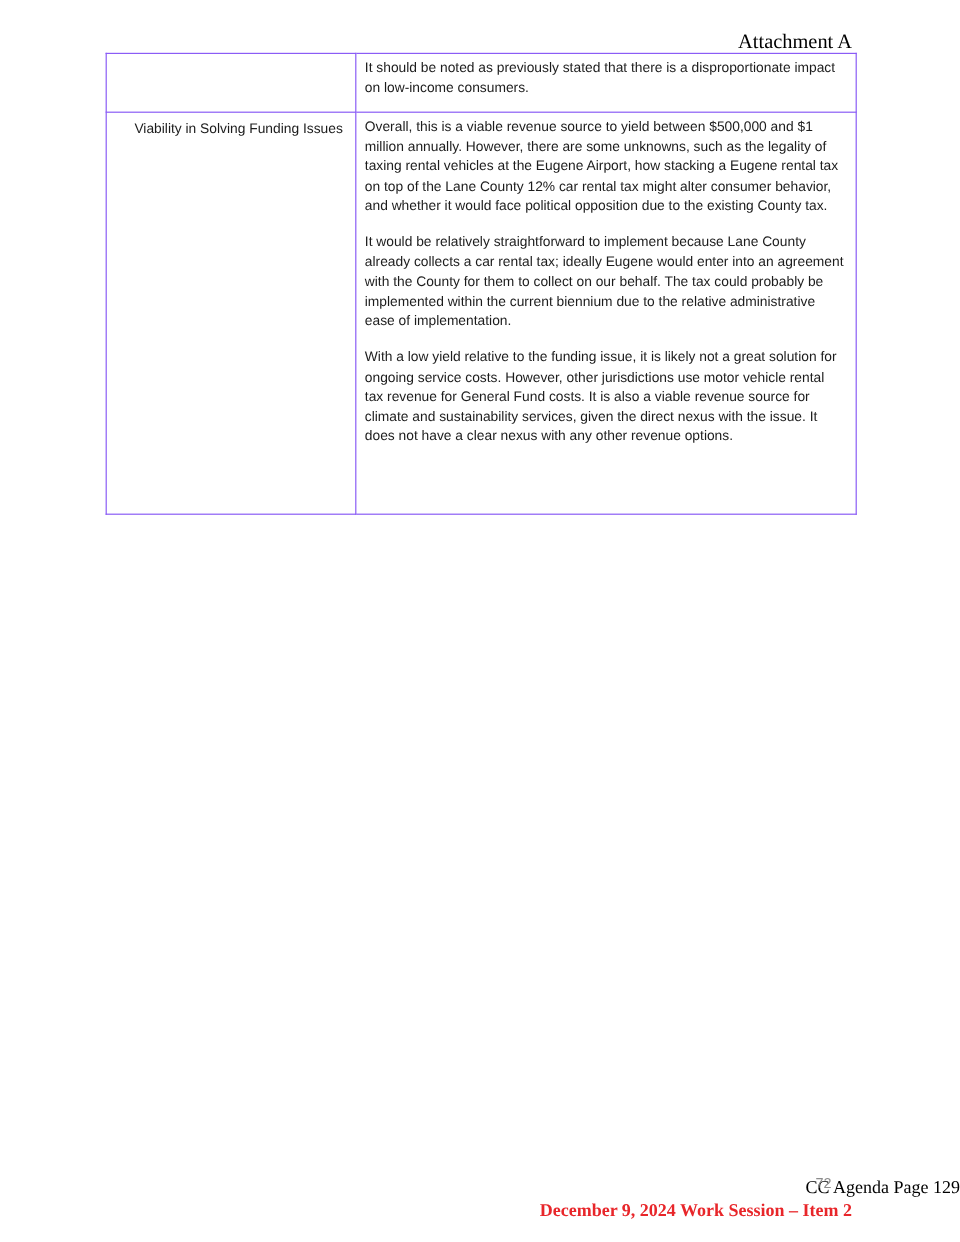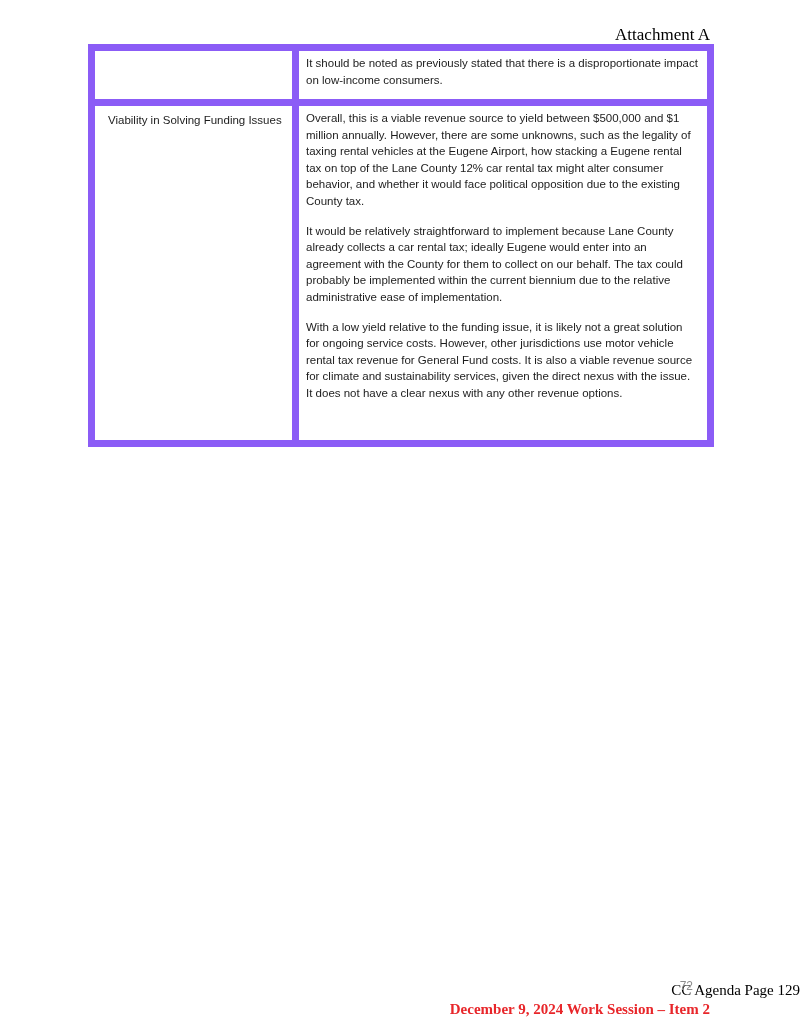--- a/index.html
+++ b/index.html
@@ -23,29 +23,29 @@
   }
   table.doc-table {
     position: absolute;
     left: 88px;
     top: 44px;
     width: 626px;
     border-collapse: collapse;
     table-layout: fixed;
   }
   table.doc-table td {
-    border: 7px solid #8b5cf6;
+    border: 1px solid #8b5cf6;
     vertical-align: top;
     font-size: 11.5px;
     line-height: 16.6px;
     color: #1c1c1c;
   }
   td.label-cell {
     width: 178px;
-    padding: 6px 6px 6px 13px;
+    padding: 6px 6px 6px 23px;
   }
   td.content-cell {
     padding: 4px 9px 4px 7px;
   }
   tr.row-first td { height: 36px; }
   tr.row-second td { height: 322px; }
   td.content-cell p { margin: 0 0 13px 0; }
   td.content-cell p:last-child { margin-bottom: 0; }
   td.label-cell p { margin: 0; }
   .footer-agenda {

